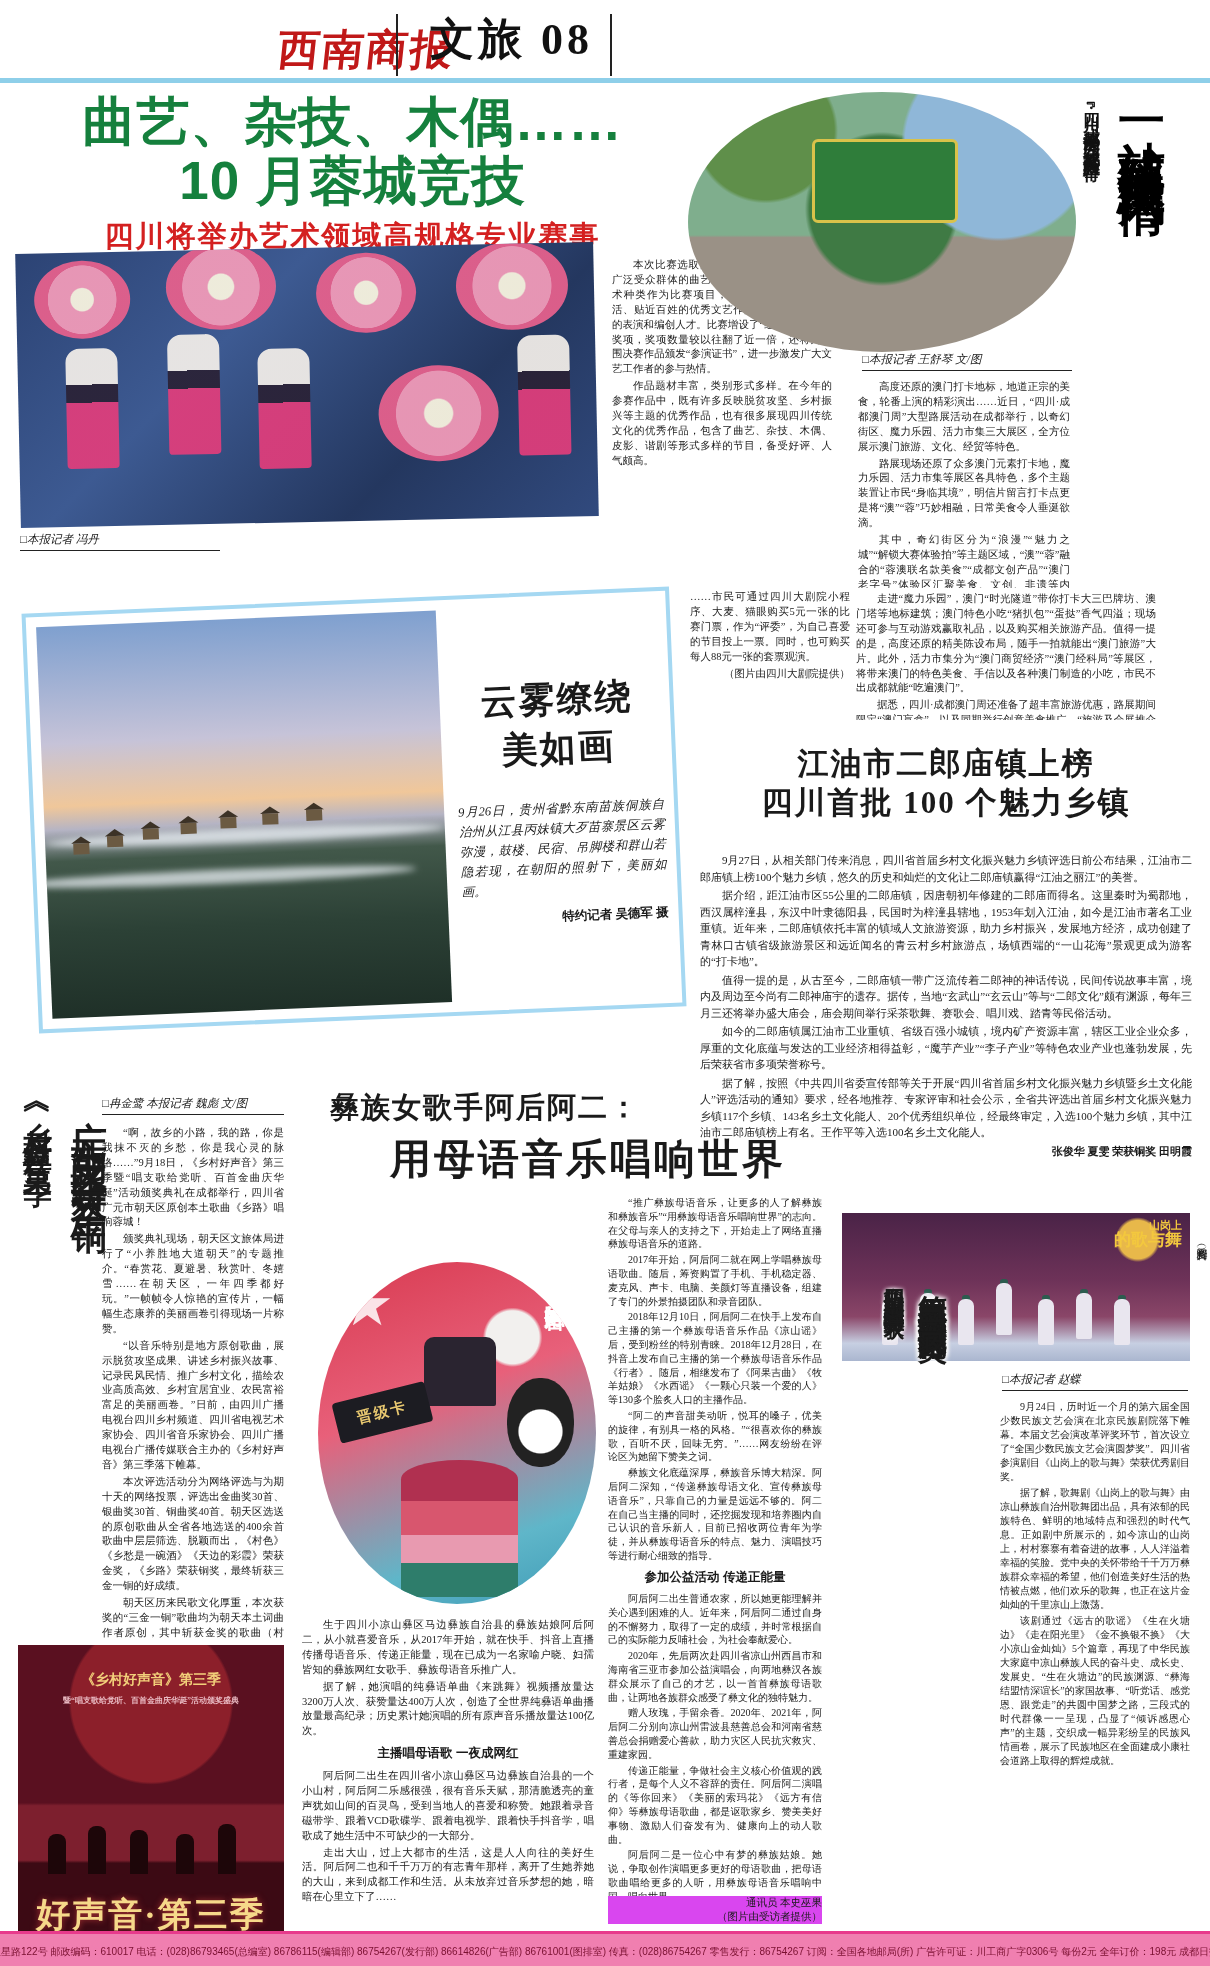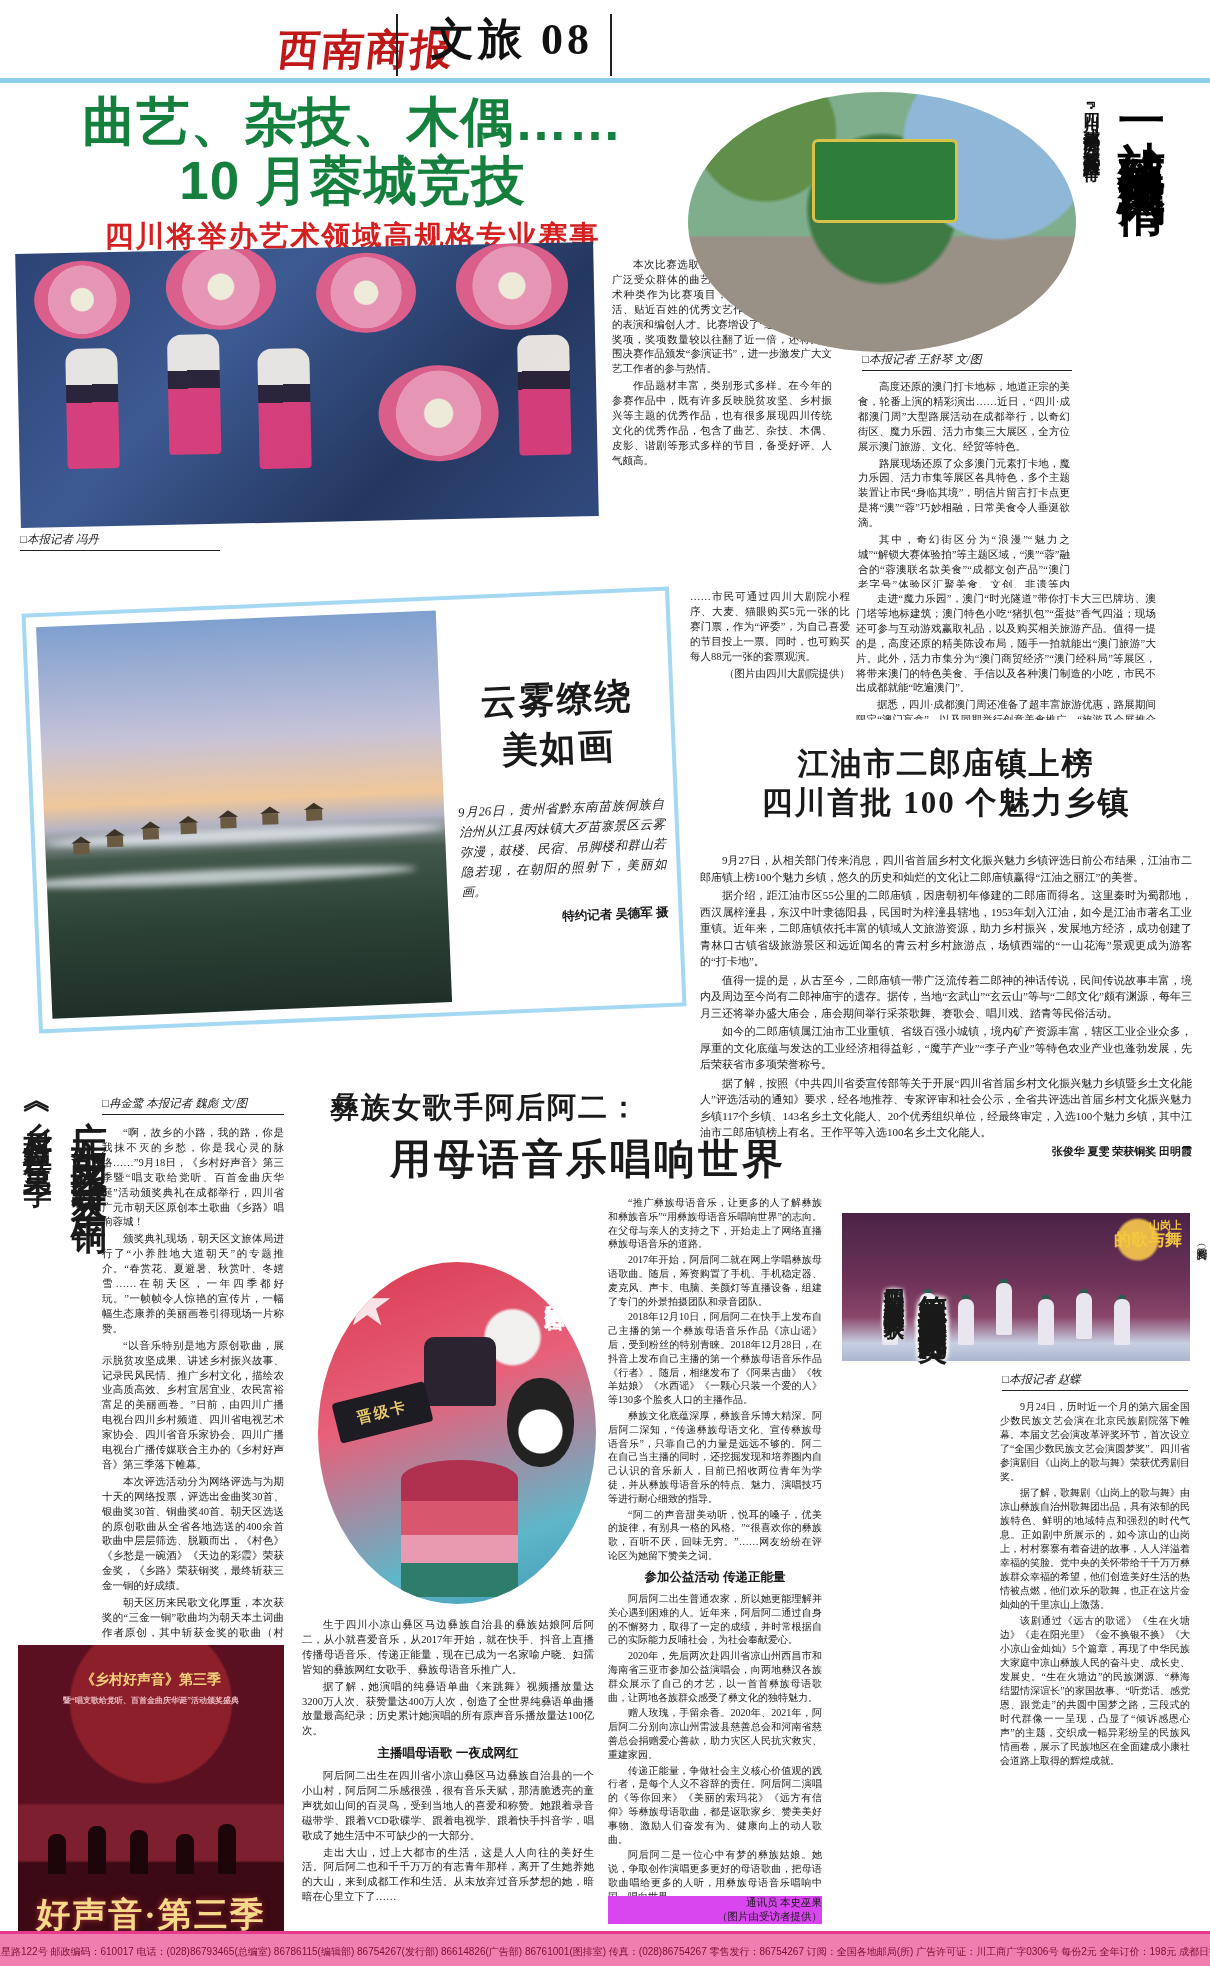--- a/index.html
+++ b/index.html
@@ -229,22 +229,22 @@
     <div class="sc-figure"></div>
     <div class="sc-card">晋级卡</div>
     <div class="sc-skirt"></div>
     <div class="sc-penguin"></div>
   </div>
 
   <div class="abs body-txt" style="left:608px;top:1196px;width:214px;height:700px;font-size:10px;line-height:1.38;">
     <p>“推广彝族母语音乐，让更多的人了解彝族和彝族音乐”“用彝族母语音乐唱响世界”的志向。在父母与亲人的支持之下，开始走上了网络直播彝族母语音乐的道路。</p>
     <p>2017年开始，阿后阿二就在网上学唱彝族母语歌曲。随后，筹资购置了手机、手机稳定器、麦克风、声卡、电脑、美颜灯等直播设备，组建了专门的外景拍摄团队和录音团队。</p>
     <p>2018年12月10日，阿后阿二在快手上发布自己主播的第一个彝族母语音乐作品《凉山谣》后，受到粉丝的特别青睐。2018年12月28日，在抖音上发布自己主播的第一个彝族母语音乐作品《行者》。随后，相继发布了《阿果吉曲》《牧羊姑娘》《水西谣》《一颗心只装一个爱的人》等130多个脍炙人口的主播作品。</p>
+    <p>“阿二的声音甜美动听，悦耳的嗓子，优美的旋律，有别具一格的风格。”“很喜欢你的彝族歌，百听不厌，回味无穷。”……网友纷纷在评论区为她留下赞美之词。</p>
     <p>彝族文化底蕴深厚，彝族音乐博大精深。阿后阿二深知，“传递彝族母语文化、宣传彝族母语音乐”，只靠自己的力量是远远不够的。阿二在自己当主播的同时，还挖掘发现和培养圈内自己认识的音乐新人，目前已招收两位青年为学徒，并从彝族母语音乐的特点、魅力、演唱技巧等进行耐心细致的指导。</p>
-    <p>“阿二的声音甜美动听，悦耳的嗓子，优美的旋律，有别具一格的风格。”“很喜欢你的彝族歌，百听不厌，回味无穷。”……网友纷纷在评论区为她留下赞美之词。</p>
     <div class="subhead-inline">参加公益活动 传递正能量</div>
     <p>阿后阿二出生普通农家，所以她更能理解并关心遇到困难的人。近年来，阿后阿二通过自身的不懈努力，取得了一定的成绩，并时常根据自己的实际能力反哺社会，为社会奉献爱心。</p>
     <p>2020年，先后两次赴四川省凉山州西昌市和海南省三亚市参加公益演唱会，向两地彝汉各族群众展示了自己的才艺，以一首首彝族母语歌曲，让两地各族群众感受了彝文化的独特魅力。</p>
     <p>赠人玫瑰，手留余香。2020年、2021年，阿后阿二分别向凉山州雷波县慈善总会和河南省慈善总会捐赠爱心善款，助力灾区人民抗灾救灾、重建家园。</p>
     <p>传递正能量，争做社会主义核心价值观的践行者，是每个人义不容辞的责任。阿后阿二演唱的《等你回来》《美丽的索玛花》《远方有信仰》等彝族母语歌曲，都是讴歌家乡、赞美美好事物、激励人们奋发有为、健康向上的动人歌曲。</p>
     <p>阿后阿二是一位心中有梦的彝族姑娘。她说，争取创作演唱更多更好的母语歌曲，把母语歌曲唱给更多的人听，用彝族母语音乐唱响中国、唱向世界。</p>
   </div>
   <div class="abs" style="left:608px;top:1896px;width:214px;background:#d946ef;font-size:10.5px;">
     <div class="credit">通讯员 本史巫果</div>
     <div class="credit">（图片由受访者提供）</div>

